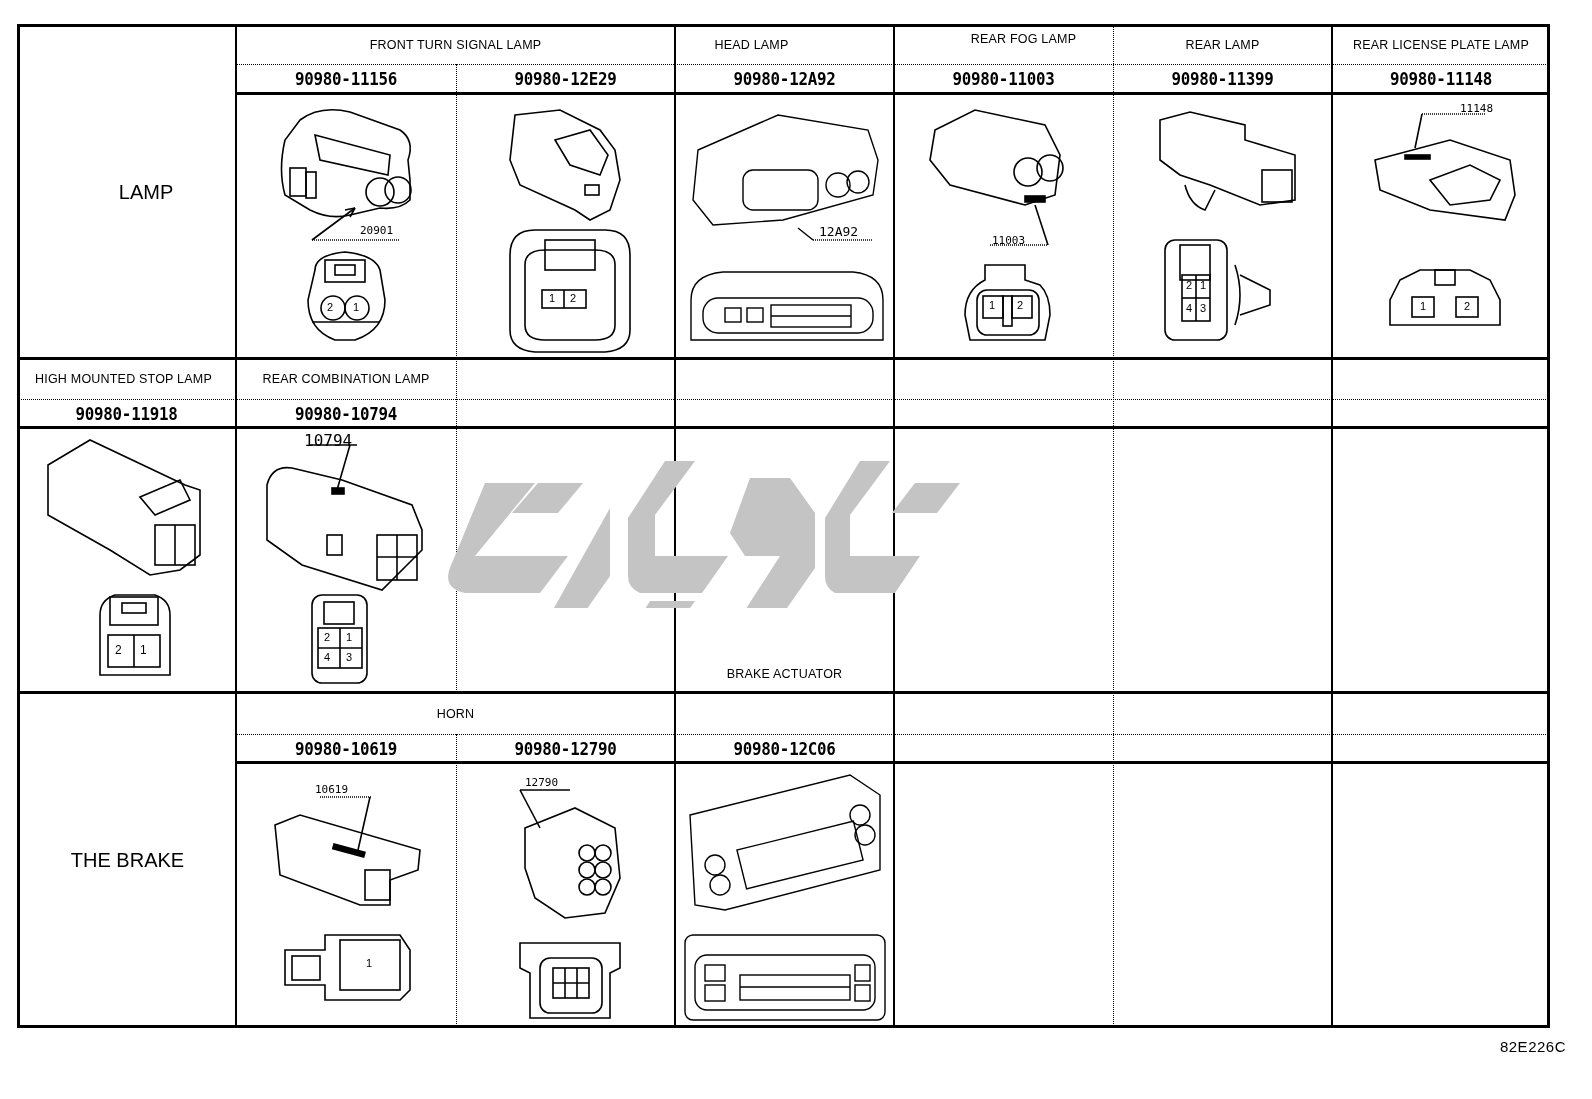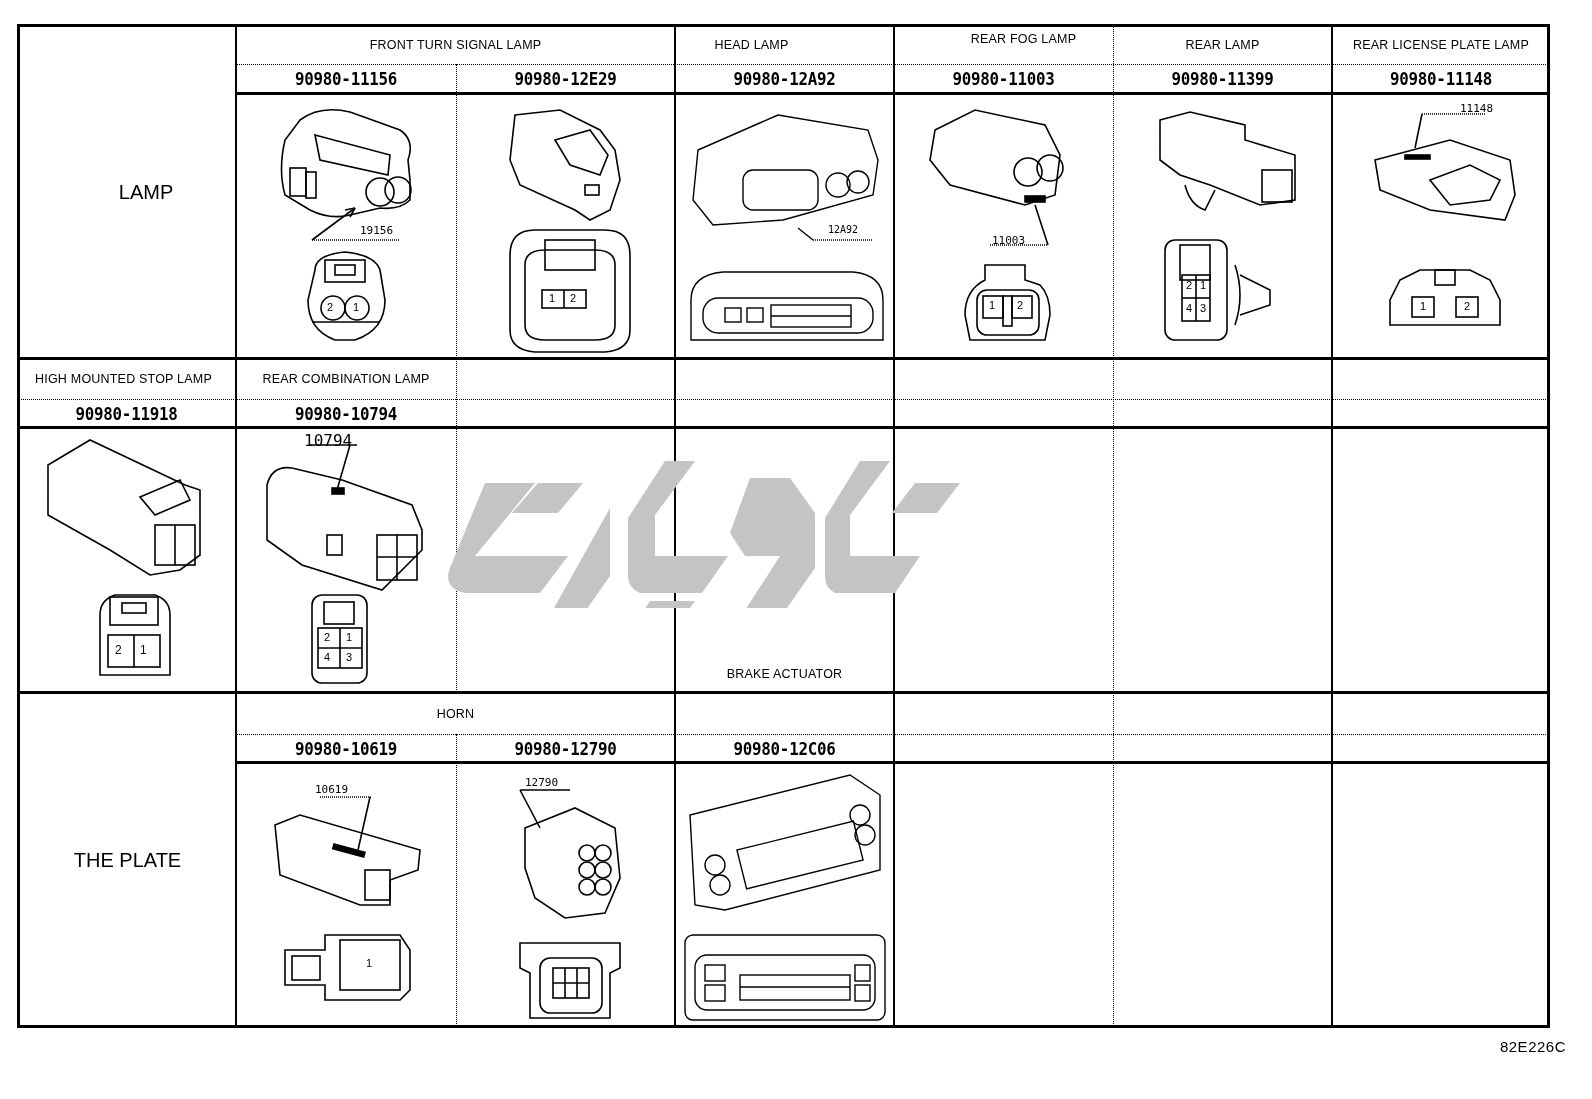--- a/index.html
+++ b/index.html
@@ -40,21 +40,21 @@
 <div class="hline thin" style="left:236px;top:64px;width:1314px;"></div>
 <div class="hline thick" style="left:236px;top:92px;width:1314px;"></div>
 <div class="hline thick" style="left:17px;top:357px;width:1533px;"></div>
 <div class="hline thin" style="left:17px;top:399px;width:1533px;"></div>
 <div class="hline thick" style="left:17px;top:426px;width:1533px;"></div>
 <div class="hline thick" style="left:17px;top:691px;width:1533px;"></div>
 <div class="hline thin" style="left:236px;top:734px;width:1314px;"></div>
 <div class="hline thick" style="left:236px;top:761px;width:1314px;"></div>
 
 <div class="cell rowlabel" style="left:20px;top:27px;width:252px;height:330px;">LAMP</div>
-<div class="cell rowlabel" style="left:20px;top:694px;width:215px;height:332px;">THE PLATE</div>
+<div class="cell rowlabel" style="left:20px;top:694px;width:215px;height:332px;">THE BRAKE</div>
 
 <div class="cell hdr" style="left:236px;top:26px;width:439px;height:38px;">FRONT TURN SIGNAL LAMP</div>
 <div class="cell hdr" style="left:649px;top:26px;width:205px;height:38px;text-align:right;">HEAD LAMP</div>
 <div class="cell hdr" style="left:894px;top:20px;width:219px;height:38px;margin-left:20px;">REAR FOG LAMP</div>
 <div class="cell hdr" style="left:1113px;top:26px;width:219px;height:38px;">REAR LAMP</div>
 <div class="cell hdr" style="left:1332px;top:26px;width:218px;height:38px;">REAR LICENSE PLATE LAMP</div>
 
 <div class="cell pn" style="left:236px;top:65px;width:220px;height:27px;">90980-11156</div>
 <div class="cell pn" style="left:456px;top:65px;width:219px;height:27px;">90980-12E29</div>
 <div class="cell pn" style="left:675px;top:65px;width:219px;height:27px;">90980-12A92</div>
@@ -73,21 +73,21 @@
     <path d="M52 140 L95 108"></path>
       <path d="M95 108 L85 110 M95 108 L90 117"></path>
     <line x1="52" y1="140" x2="140" y2="140" stroke-dasharray="1,1"></line>
     <path d="M55 170 Q55 155 85 152 Q115 155 120 170 L125 200 Q125 230 95 240 L75 240 Q48 230 48 200 Z"></path>
     <rect x="65" y="160" width="40" height="22"></rect>
       <rect x="75" y="165" width="20" height="10"></rect>
     <circle cx="73" cy="208" r="12"></circle>
       <circle cx="97" cy="208" r="12"></circle>
     <line x1="52" y1="222" x2="120" y2="222"></line>
   </svg>
-  <span style="position:absolute;left:100px;top:124px;font-size:11px;font-family:'DejaVu Sans Mono',monospace;">19156</span>
+  <span style="position:absolute;left:100px;top:124px;font-size:11px;font-family:'DejaVu Sans Mono',monospace;">20901</span>
   <span style="position:absolute;left:67px;top:201px;font-size:11px;">2</span>
   <span style="position:absolute;left:93px;top:201px;font-size:11px;">1</span>
 </div>
 
 <div class="drawing" style="left:490px;top:100px;width:160px;height:255px;">
   <svg viewBox="0 0 160 255" fill="none" stroke="#000" stroke-width="1.6">
     <path d="M25 15 L70 10 L110 30 L125 50 L130 80 L120 110 L100 120 L85 110 L30 85 L20 60 Z"></path>
     <path d="M65 40 L100 30 L118 55 L110 75 L80 65 Z"></path>
     <rect x="95" y="85" width="14" height="10"></rect>
     <path d="M20 155 Q20 130 45 130 L115 130 Q140 130 140 155 L140 230 Q140 250 115 252 L45 252 Q20 250 20 230 Z"></path>
@@ -108,21 +108,21 @@
       <circle cx="175" cy="82" r="11"></circle>
     <path d="M130 140 L115 128"></path>
       <line x1="130" y1="140" x2="190" y2="140" stroke-dasharray="1,1"></line>
     <path d="M8 200 Q8 175 40 172 L170 172 Q200 175 200 200 L200 240 L8 240 Z"></path>
     <rect x="20" y="198" width="170" height="35" rx="15"></rect>
     <rect x="42" y="208" width="16" height="14"></rect>
       <rect x="64" y="208" width="16" height="14"></rect>
     <rect x="88" y="205" width="80" height="22"></rect>
     <line x1="88" y1="216" x2="168" y2="216"></line>
   </svg>
-  <span style="position:absolute;left:145px;top:124px;font-size:10px;font-family:'DejaVu Sans Mono',monospace;">12A92</span>
+  <span style="position:absolute;left:136px;top:124px;font-size:13px;font-family:'DejaVu Sans Mono',monospace;">12A92</span>
 </div>
 
 <div class="drawing" style="left:915px;top:100px;width:175px;height:255px;">
   <svg viewBox="0 0 175 255" fill="none" stroke="#000" stroke-width="1.6">
     <path d="M20 30 L60 10 L130 25 L145 55 L140 95 L110 105 L35 85 L15 60 Z"></path>
     <circle cx="113" cy="72" r="14"></circle>
       <circle cx="135" cy="68" r="13"></circle>
     <rect x="110" y="96" width="20" height="6" fill="#000"></rect>
     <path d="M133 145 L120 105"></path>
       <line x1="75" y1="145" x2="133" y2="145" stroke-dasharray="1,1"></line>

